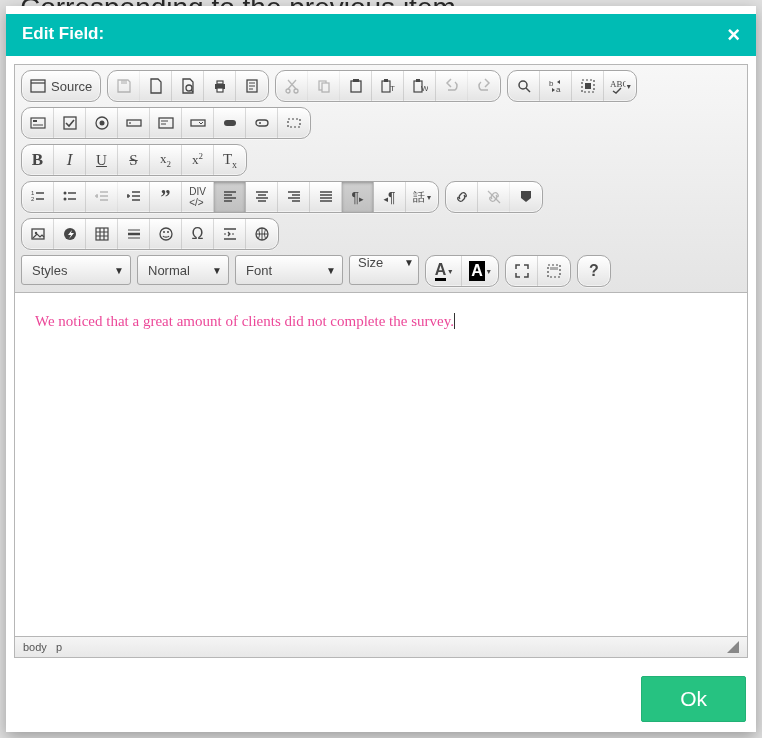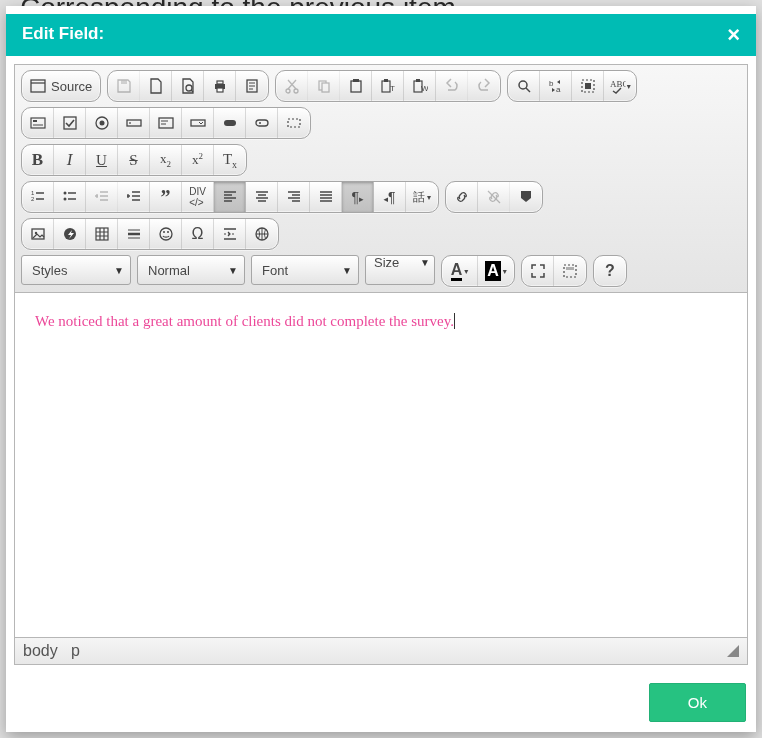--- a/index.html
+++ b/index.html
@@ -82,38 +82,38 @@
     flex:1; background:#fff; padding:20px;
     font-size:15px; color:#ec4899; overflow:auto;
     min-height:0;
     font-family:Liberation Serif, serif;
   }
   .bodyarea .cursor { border-right:1px solid #333; animation:blink 1s steps(1) infinite;}
   @keyframes blink { 50% {border-color:transparent;} }
   .pathbar {
     border-top:1px solid #b6b6b6;
     background:linear-gradient(#f5f5f5,#e8e8e8);
-    font-size:16px; color:#555;
+    font-size:11px; color:#555;
     padding:4px 8px;
     display:flex; align-items:center; justify-content:space-between;
   }
   .resize-grip {
     width:0; height:0;
     border-style:solid;
     border-width:0 0 12px 12px;
     border-color: transparent transparent #888 transparent;
     cursor:nwse-resize;
   }
   .footer {
     padding:10px;
     display:flex; justify-content:flex-end;
   }
   .okbtn {
     background:#26c281; border:1px solid #22b176;
-    color:#fff; font-size:15px;
+    color:#fff; font-size:21px;
     padding:10px 38px;
     border-radius:2px;
     cursor:pointer;
   }
   .bold-txt{font-weight:bold;font-family:Georgia,serif;font-size:17px;}
   .ital-txt{font-style:italic;font-family:Georgia,serif;font-size:17px;}
   .under-txt{text-decoration:underline;font-family:Georgia,serif;font-size:15px;}
   .strike-txt{text-decoration:line-through;font-family:Georgia,serif;font-size:15px;}
   .sub-txt{font-family:Georgia,serif;font-size:13px;}
   .dd.sm{padding:0 4px 16px 8px;}
@@ -474,21 +474,21 @@
                   </svg>
                 </div>
             </div>
           </div>
 
           <div class="trow">
             <div class="dd" style="width:110px;">
               <span>Styles</span>
               <span class="caret">▼</span>
             </div>
-            <div class="dd" style="width:108px;">
+            <div class="dd" style="width:92px;">
               <span>Normal</span>
               <span class="caret">▼</span>
             </div>
             <div class="dd" style="width:108px;gap:44px;">
               <span>Font</span>
               <span class="caret">▼</span>
             </div>
             <div class="dd sm" style="width:70px;">
               <span>Size</span>
               <span class="caret">▼</span>

